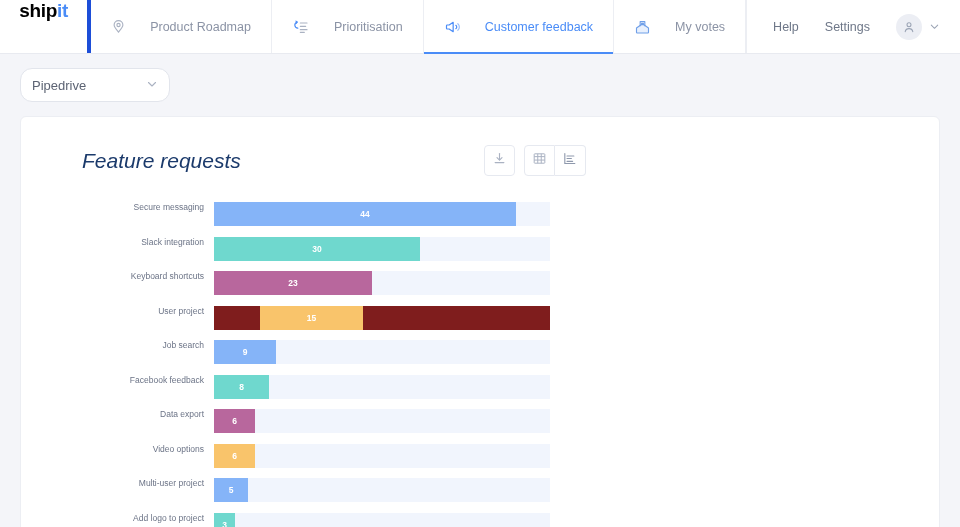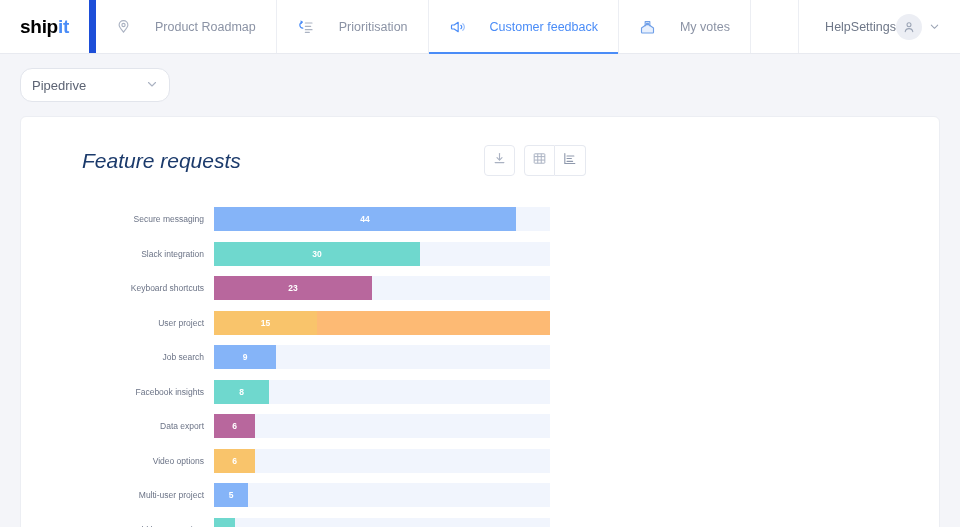--- a/index.html
+++ b/index.html
@@ -14,23 +14,23 @@
   .topbar {
     height: 54px;
     background: #ffffff;
     display: flex;
     align-items: stretch;
     border-bottom: 1px solid #e8eaf0;
     position: relative;
   }
   .brand {
     width: 96px;
-    display: flex; align-items: center; justify-content: center;
+    display: flex; justify-content: center;
     font-size: 19px; font-weight: bold; letter-spacing: -0.3px;
-    border-right: 7px solid #1d4ed8;
+    border-right: 4px solid #1d4ed8;
   }
   .brand .b2 { color: #4a8cf7; }
 
   .navtab {
     display: flex; align-items: center; gap: 24px;
     padding: 0 20px;
     border-right: 1px solid #eceef3;
     font-size: 12.5px;
     color: #8b93a5;
     cursor: pointer;
@@ -40,21 +40,21 @@
   .navtab.active { color: #4a8cf7; }
   .navtab.active::after {
     content: ""; position: absolute; left: 0; right: 0; bottom: -1px;
     height: 2px; background: #4a8cf7;
   }
   .navtab svg { display: block; }
 
   .nav-spacer { flex: 1; border-right: 1px solid #eceef3; }
 
   .navright {
-    display: flex; align-items: center; 
+    display: flex; align-items: center; gap: 26px;
     padding: 0 20px 0 26px;
   }
   .navlink { font-size: 12.5px; color: #6e7788; cursor: pointer; }
   .avatar-wrap { display: flex; align-items: center; gap: 7px; cursor: pointer; }
   .avatar {
     width: 26px; height: 26px; border-radius: 50%;
     background: #eceef4;
     display: flex; align-items: center; justify-content: center;
   }
 
@@ -99,21 +99,21 @@
     cursor: pointer;
   }
   .tgroup { display: flex; }
   .tgroup .tbtn { border-radius: 0; }
   .tgroup .tbtn:first-child { border-radius: 4px 0 0 4px; }
   .tgroup .tbtn:last-child { border-radius: 0 4px 4px 0; border-left: none; }
 
   
   .chart { margin-top: 26px; }
   .row {
-    display: flex; align-items: center;
+    display: flex; 
     height: 34.5px;
   }
   .row-label {
     width: 165px;
     text-align: right;
     padding-right: 10px;
     font-size: 8.5px;
     color: #6b7386;
     white-space: nowrap;
     overflow: hidden;
@@ -272,36 +272,36 @@
       <div class="row">
         <div class="row-label">Keyboard shortcuts</div>
         <div class="track" style="background: rgb(241, 245, 253);">
           <div class="bar" style="width: 158px; background: rgb(184, 103, 157);">
             <span>23</span>
           </div>
         </div>
       </div>
       <div class="row">
         <div class="row-label">User project</div>
-        <div class="track" style="background: #fdba74;">
+        <div class="track" style="background: #7f1d1d; padding-left: 46px;">
           <div class="bar" style="width: 103px; background: rgb(249, 196, 107);">
             <span>15</span>
           </div>
         </div>
       </div>
       <div class="row">
         <div class="row-label">Job search</div>
         <div class="track" style="background: rgb(241, 245, 253);">
           <div class="bar" style="width: 62px; background: rgb(133, 180, 248);">
             <span>9</span>
           </div>
         </div>
       </div>
       <div class="row">
-        <div class="row-label">Facebook insights</div>
+        <div class="row-label">Facebook feedback</div>
         <div class="track" style="background: rgb(241, 245, 253);">
           <div class="bar" style="width: 55px; background: rgb(111, 216, 206);">
             <span>8</span>
           </div>
         </div>
       </div>
       <div class="row">
         <div class="row-label">Data export</div>
         <div class="track" style="background: rgb(241, 245, 253);">
           <div class="bar" style="width: 41px; background: rgb(184, 103, 157);">

